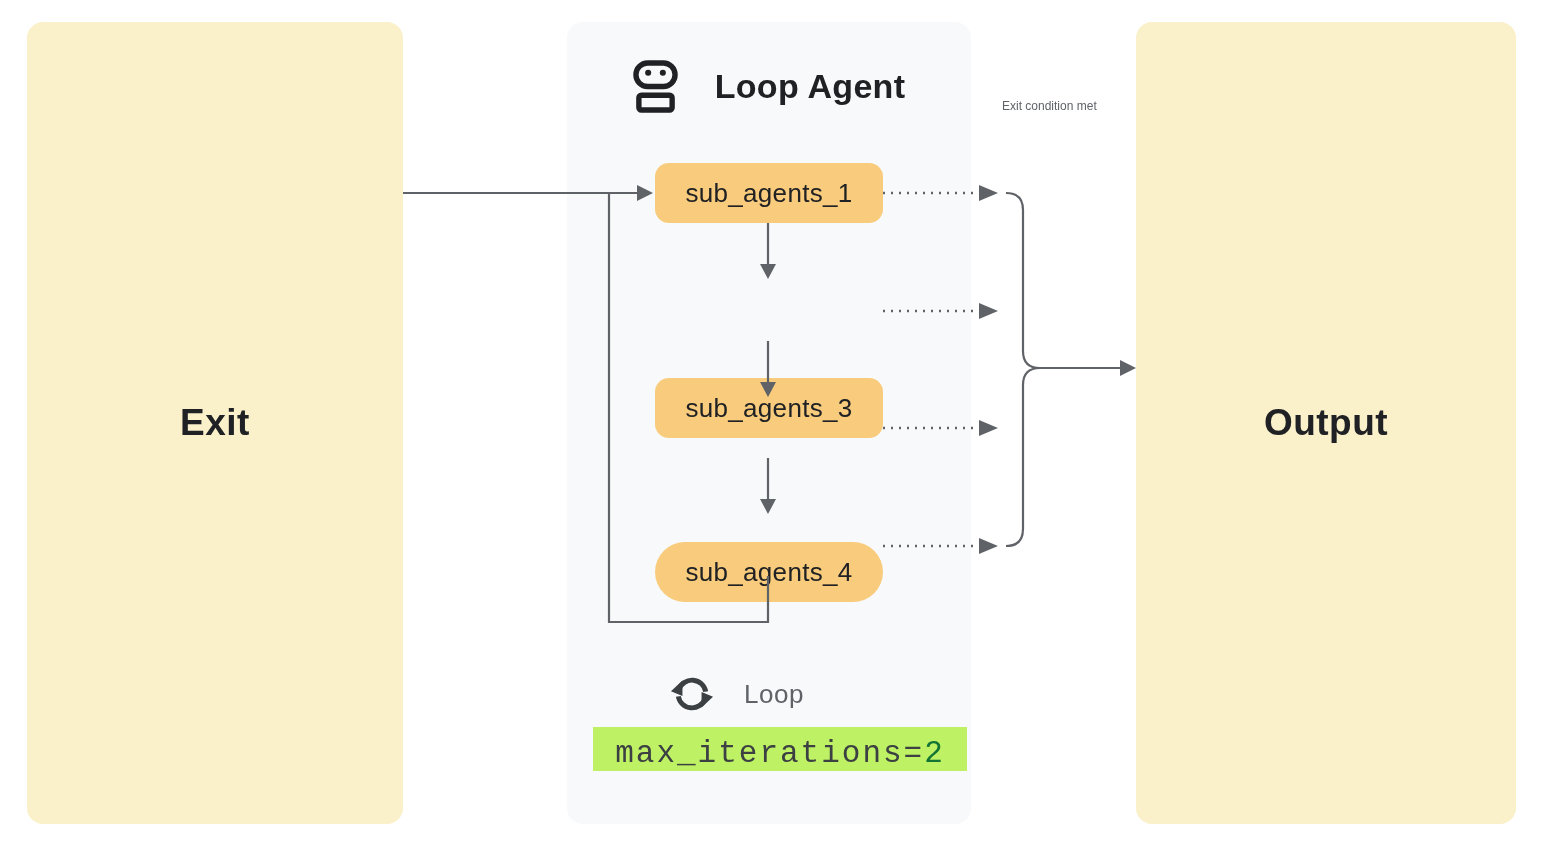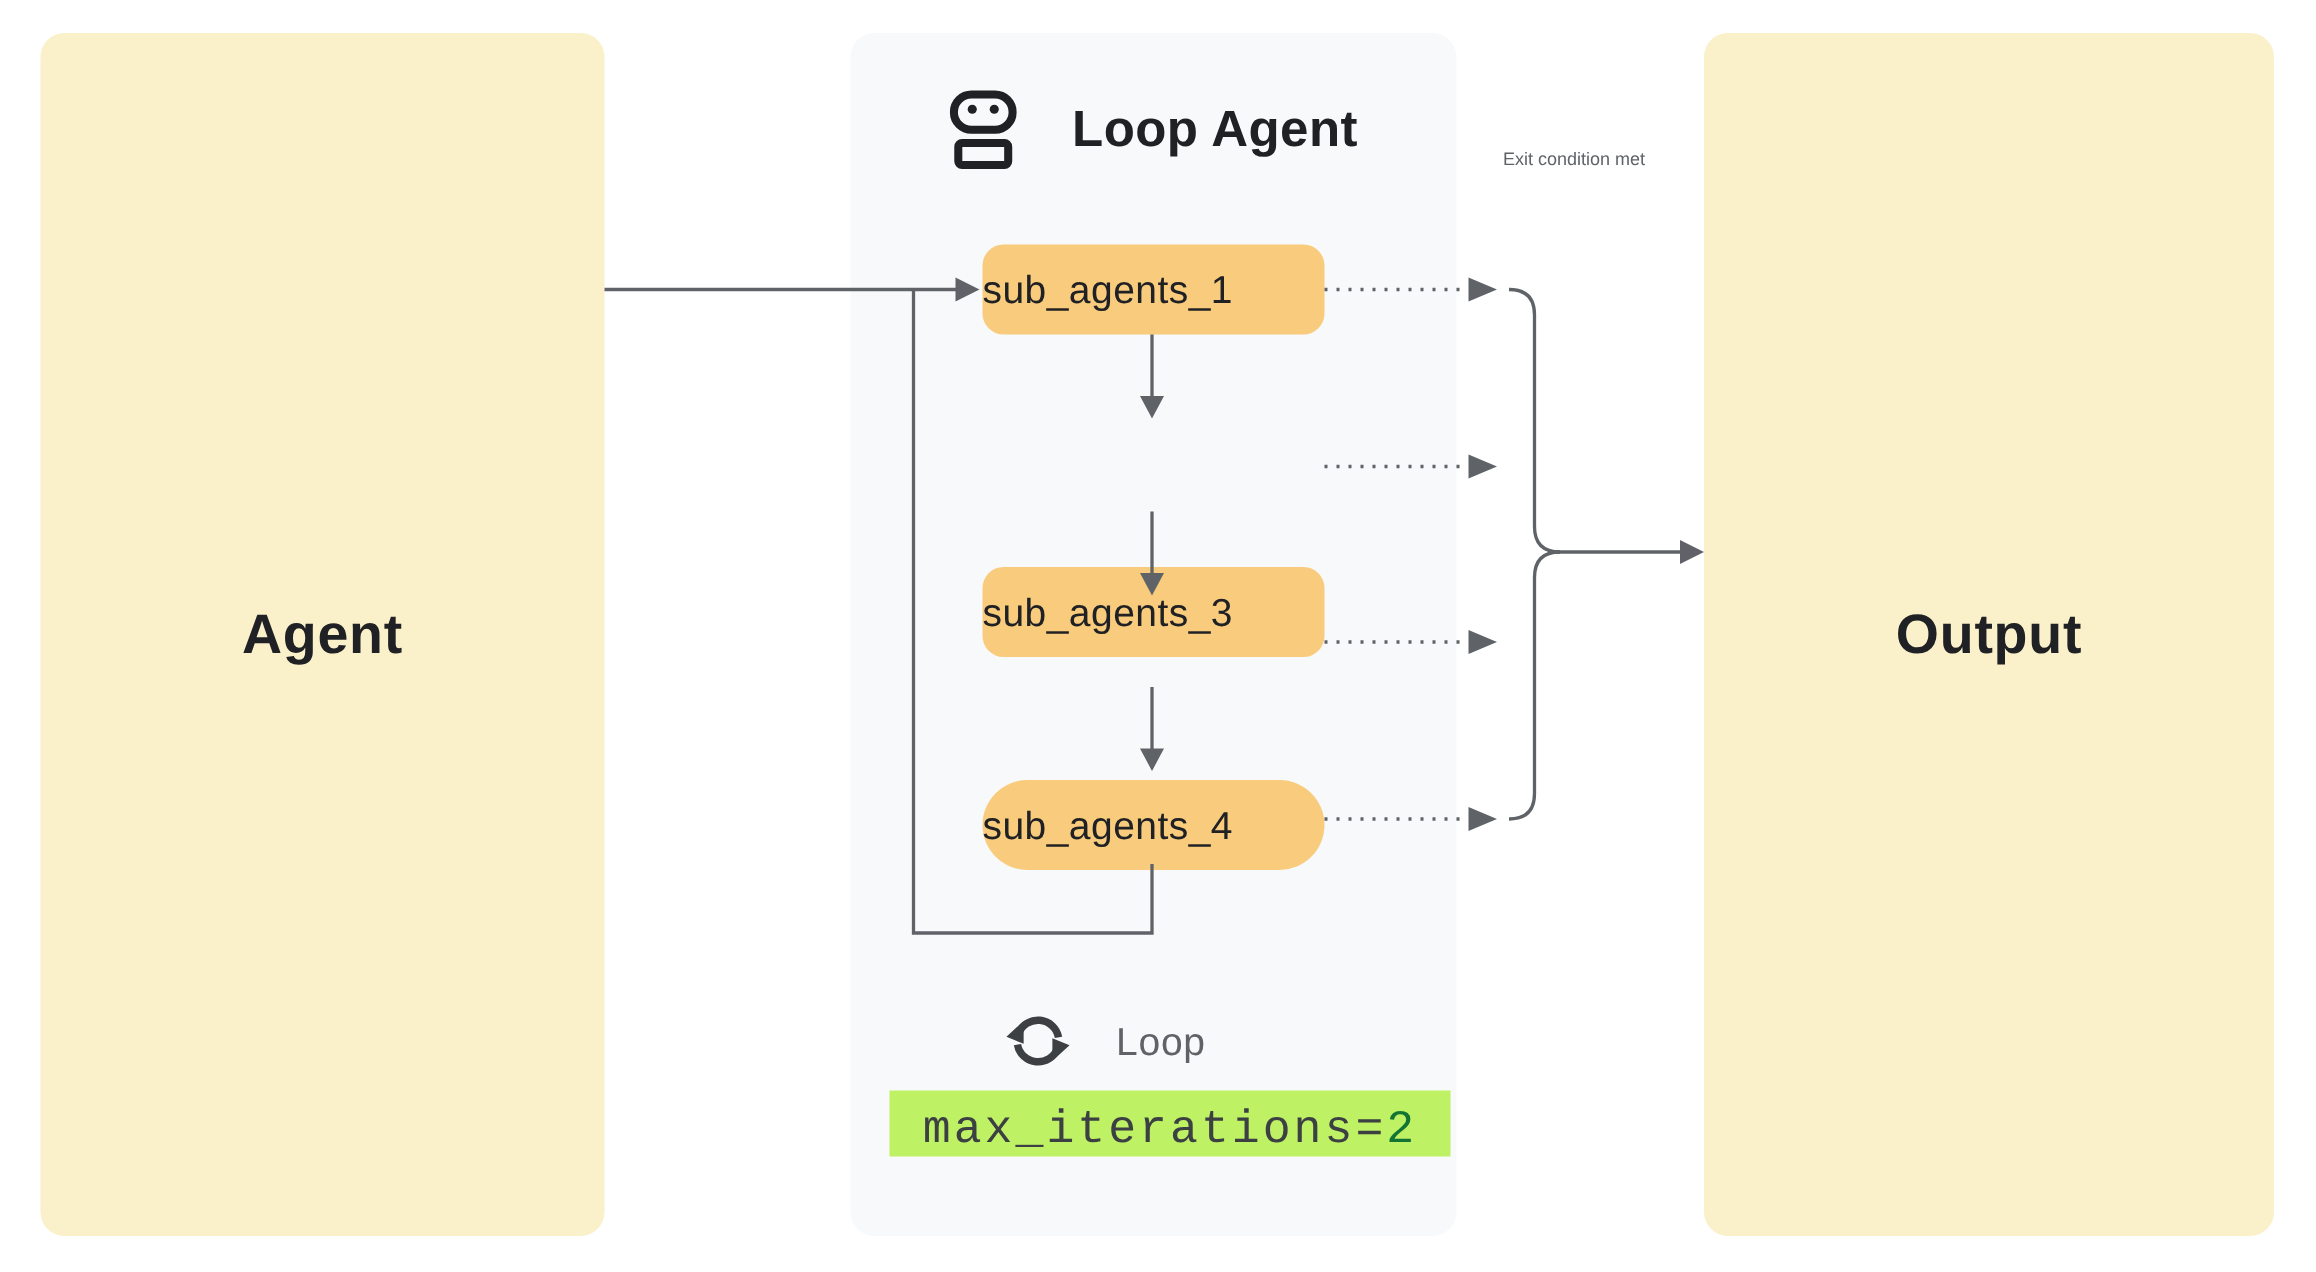--- a/index.html
+++ b/index.html
@@ -20,25 +20,25 @@
     background:#F8F9FA;border-radius:16px;
   }
   .panel-header{
     position:absolute;top:38px;left:0;width:100%;
     display:flex;align-items:center;justify-content:center;gap:37px;
   }
   .panel-title{font-size:34px;font-weight:600;color:#202124;letter-spacing:.3px;}
 
   .sub-agent{
     position:absolute;left:88px;width:228px;height:60px;background:#F8CC7C;
-    border-radius:14px;display:flex;align-items:center;justify-content:flex-start;
+    border-radius:14px;display:flex;align-items:center;justify-content:center;
   }
   .sub-agent span{font-size:26px;color:#202124;letter-spacing:.3px;}
   .sub-agent.n1{top:141px;} .sub-agent.n2{top:259px;}
-  .sub-agent.n3{top:356px;} .sub-agent.n4{top:498px;border-radius:30px;}
+  .sub-agent.n3{top:356px;} .sub-agent.n4{top:520px;border-radius:30px;}
 
   .loop-row{
     position:absolute;top:650px;left:103px;
     display:flex;align-items:center;gap:30px;
   }
   .loop-label{font-size:26px;color:#5F6368;letter-spacing:.5px;}
 
   .code-chip{
     position:absolute;top:705px;left:26px;width:374px;height:44px;background:#bef264;
     display:flex;align-items:flex-end;justify-content:center;
@@ -55,21 +55,21 @@
   .line{stroke:#5F6368;stroke-width:2.2;fill:none;}
   .dotted{stroke:#5F6368;stroke-width:2.4;fill:none;stroke-dasharray:2 6;}
   .head{fill:#5F6368;stroke:none;}
 </style>
 </head>
 <body>
 
 <div class="canvas">
 
   <div class="io-box input">
-    <span class="io-label">Agent</span>
+    <span class="io-label">Exit</span>
   </div>
 
   <div class="panel">
 
     <div class="panel-header">
       <svg width="45" height="53" viewBox="0 0 46 54">
         <rect x="3" y="3" width="40" height="24" rx="12" fill="none" stroke="#202124" stroke-width="5.5"></rect>
         <circle cx="15.5" cy="13" r="3.1" fill="#202124"></circle>
         <circle cx="30.5" cy="13" r="3.1" fill="#202124"></circle>
         <rect x="6" y="36" width="34" height="15" rx="2.5" fill="none" stroke="#202124" stroke-width="5.5"></rect>

